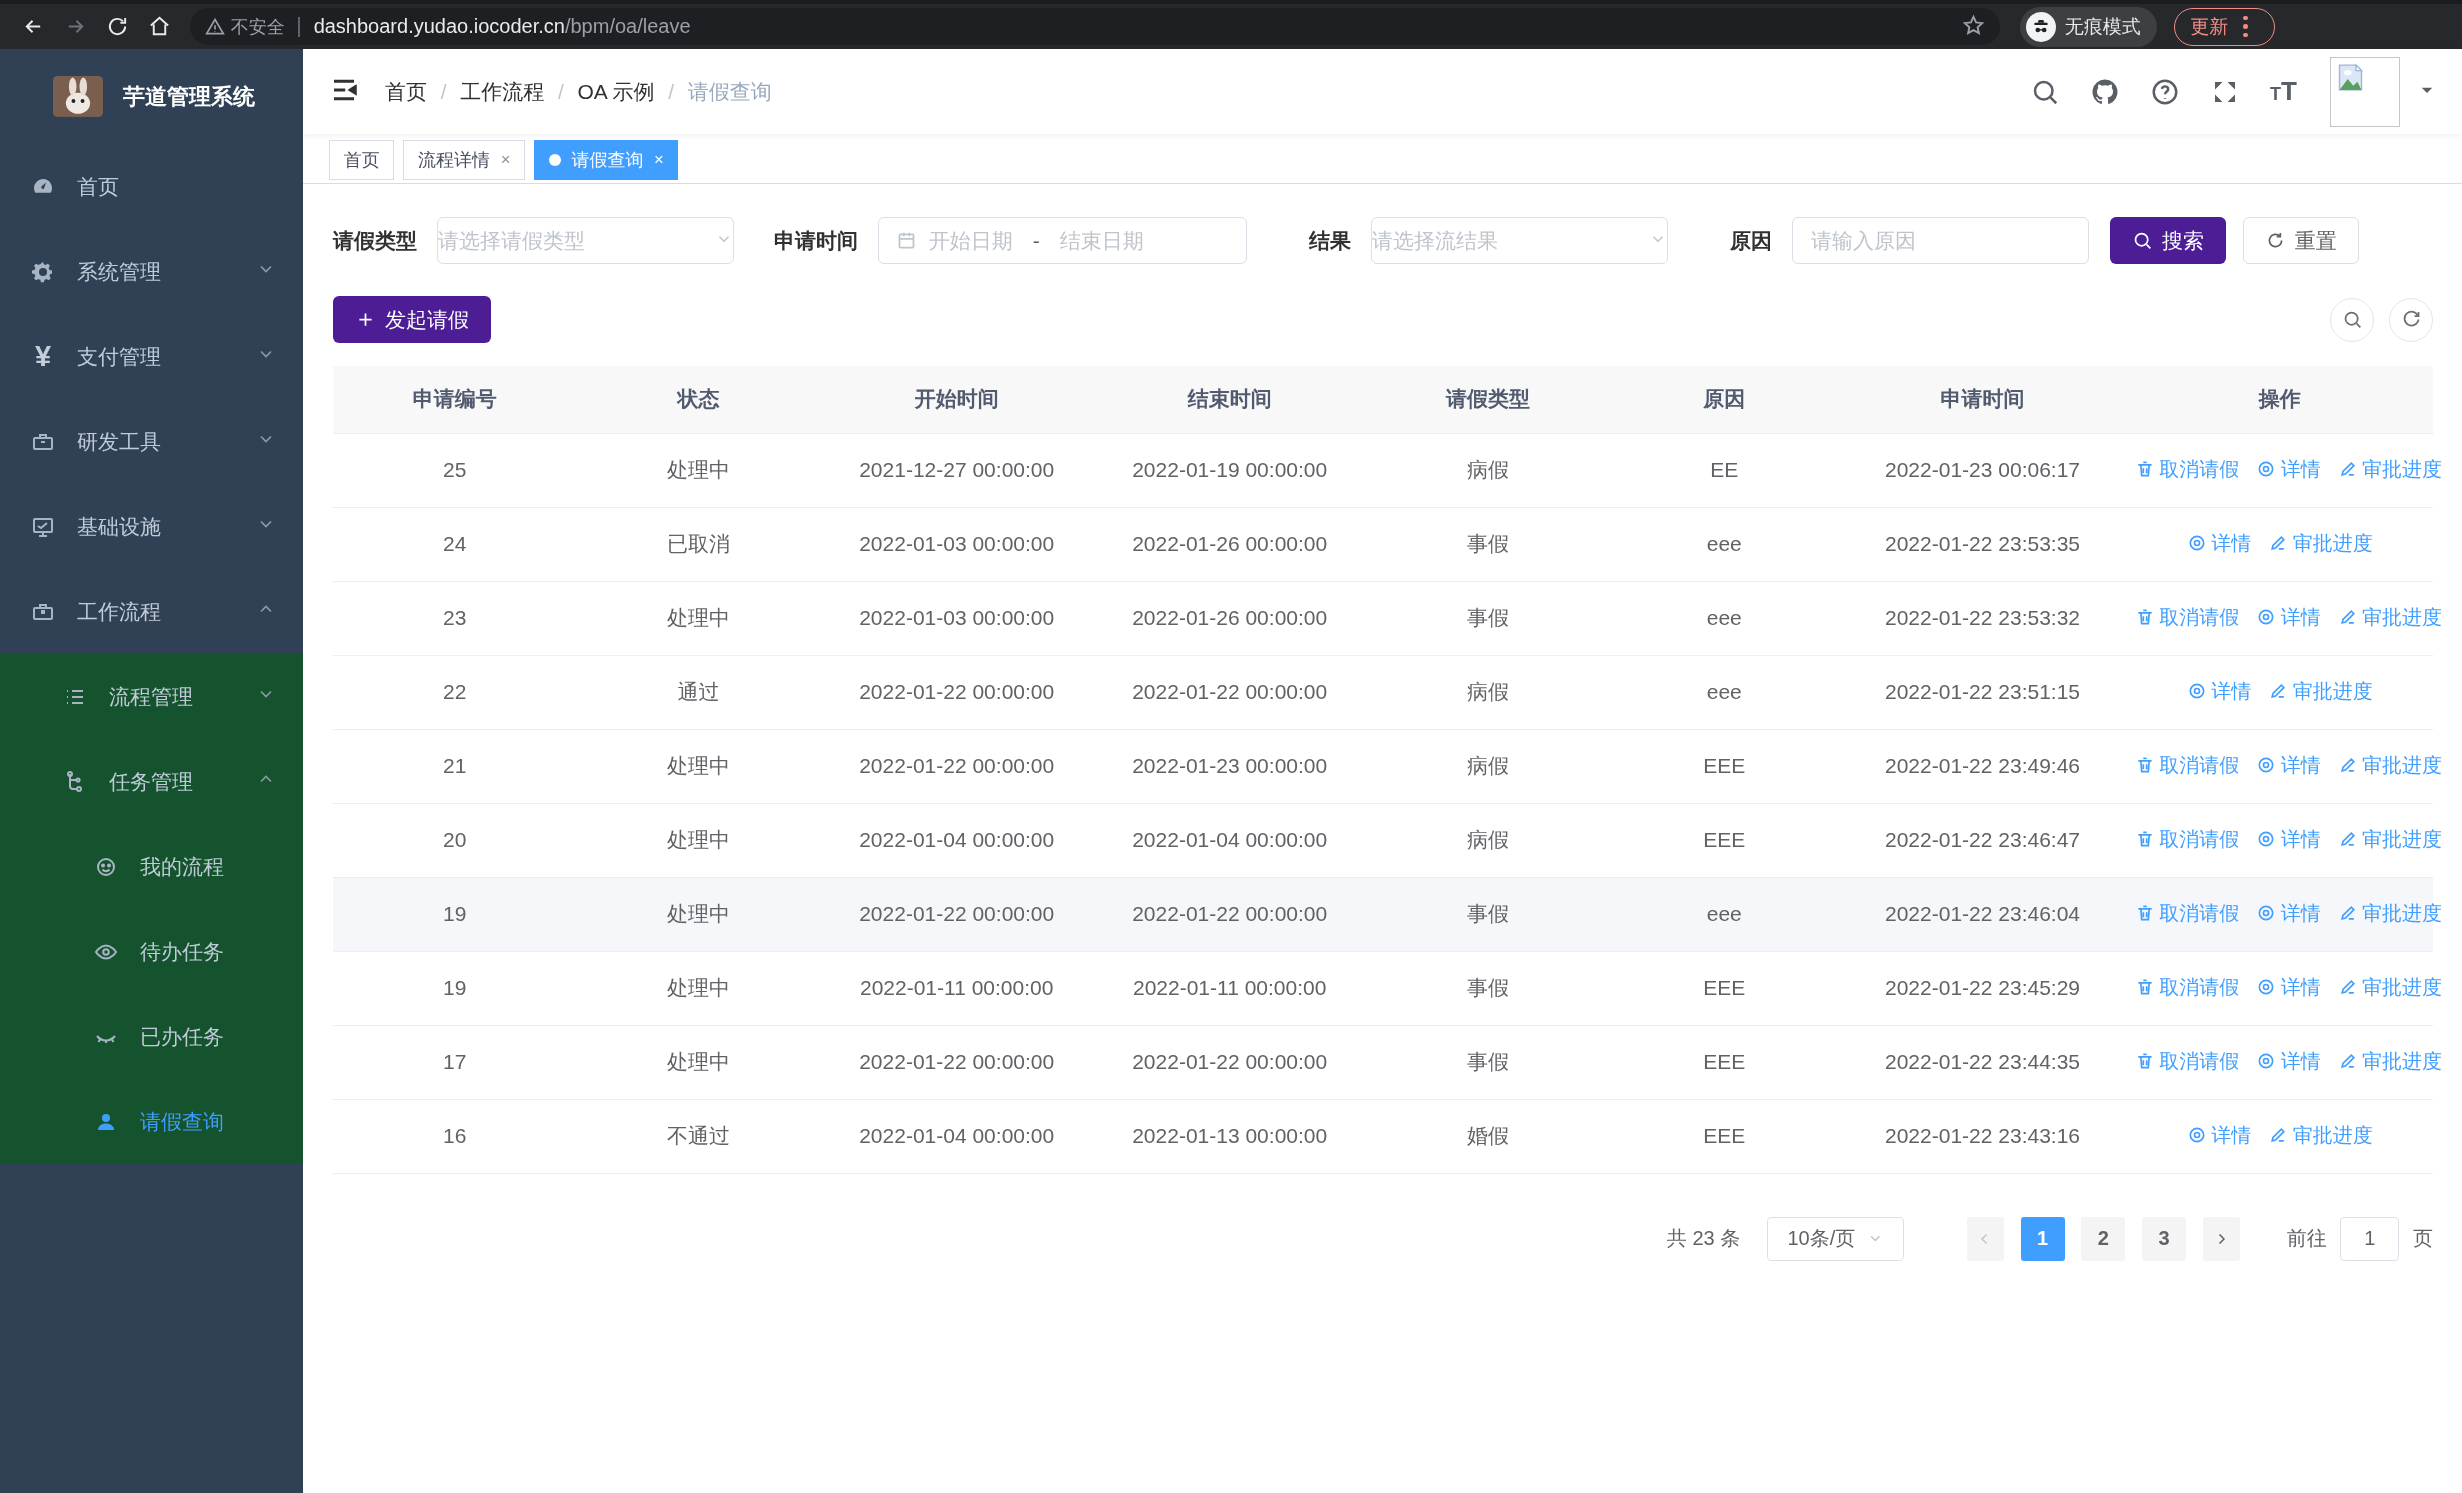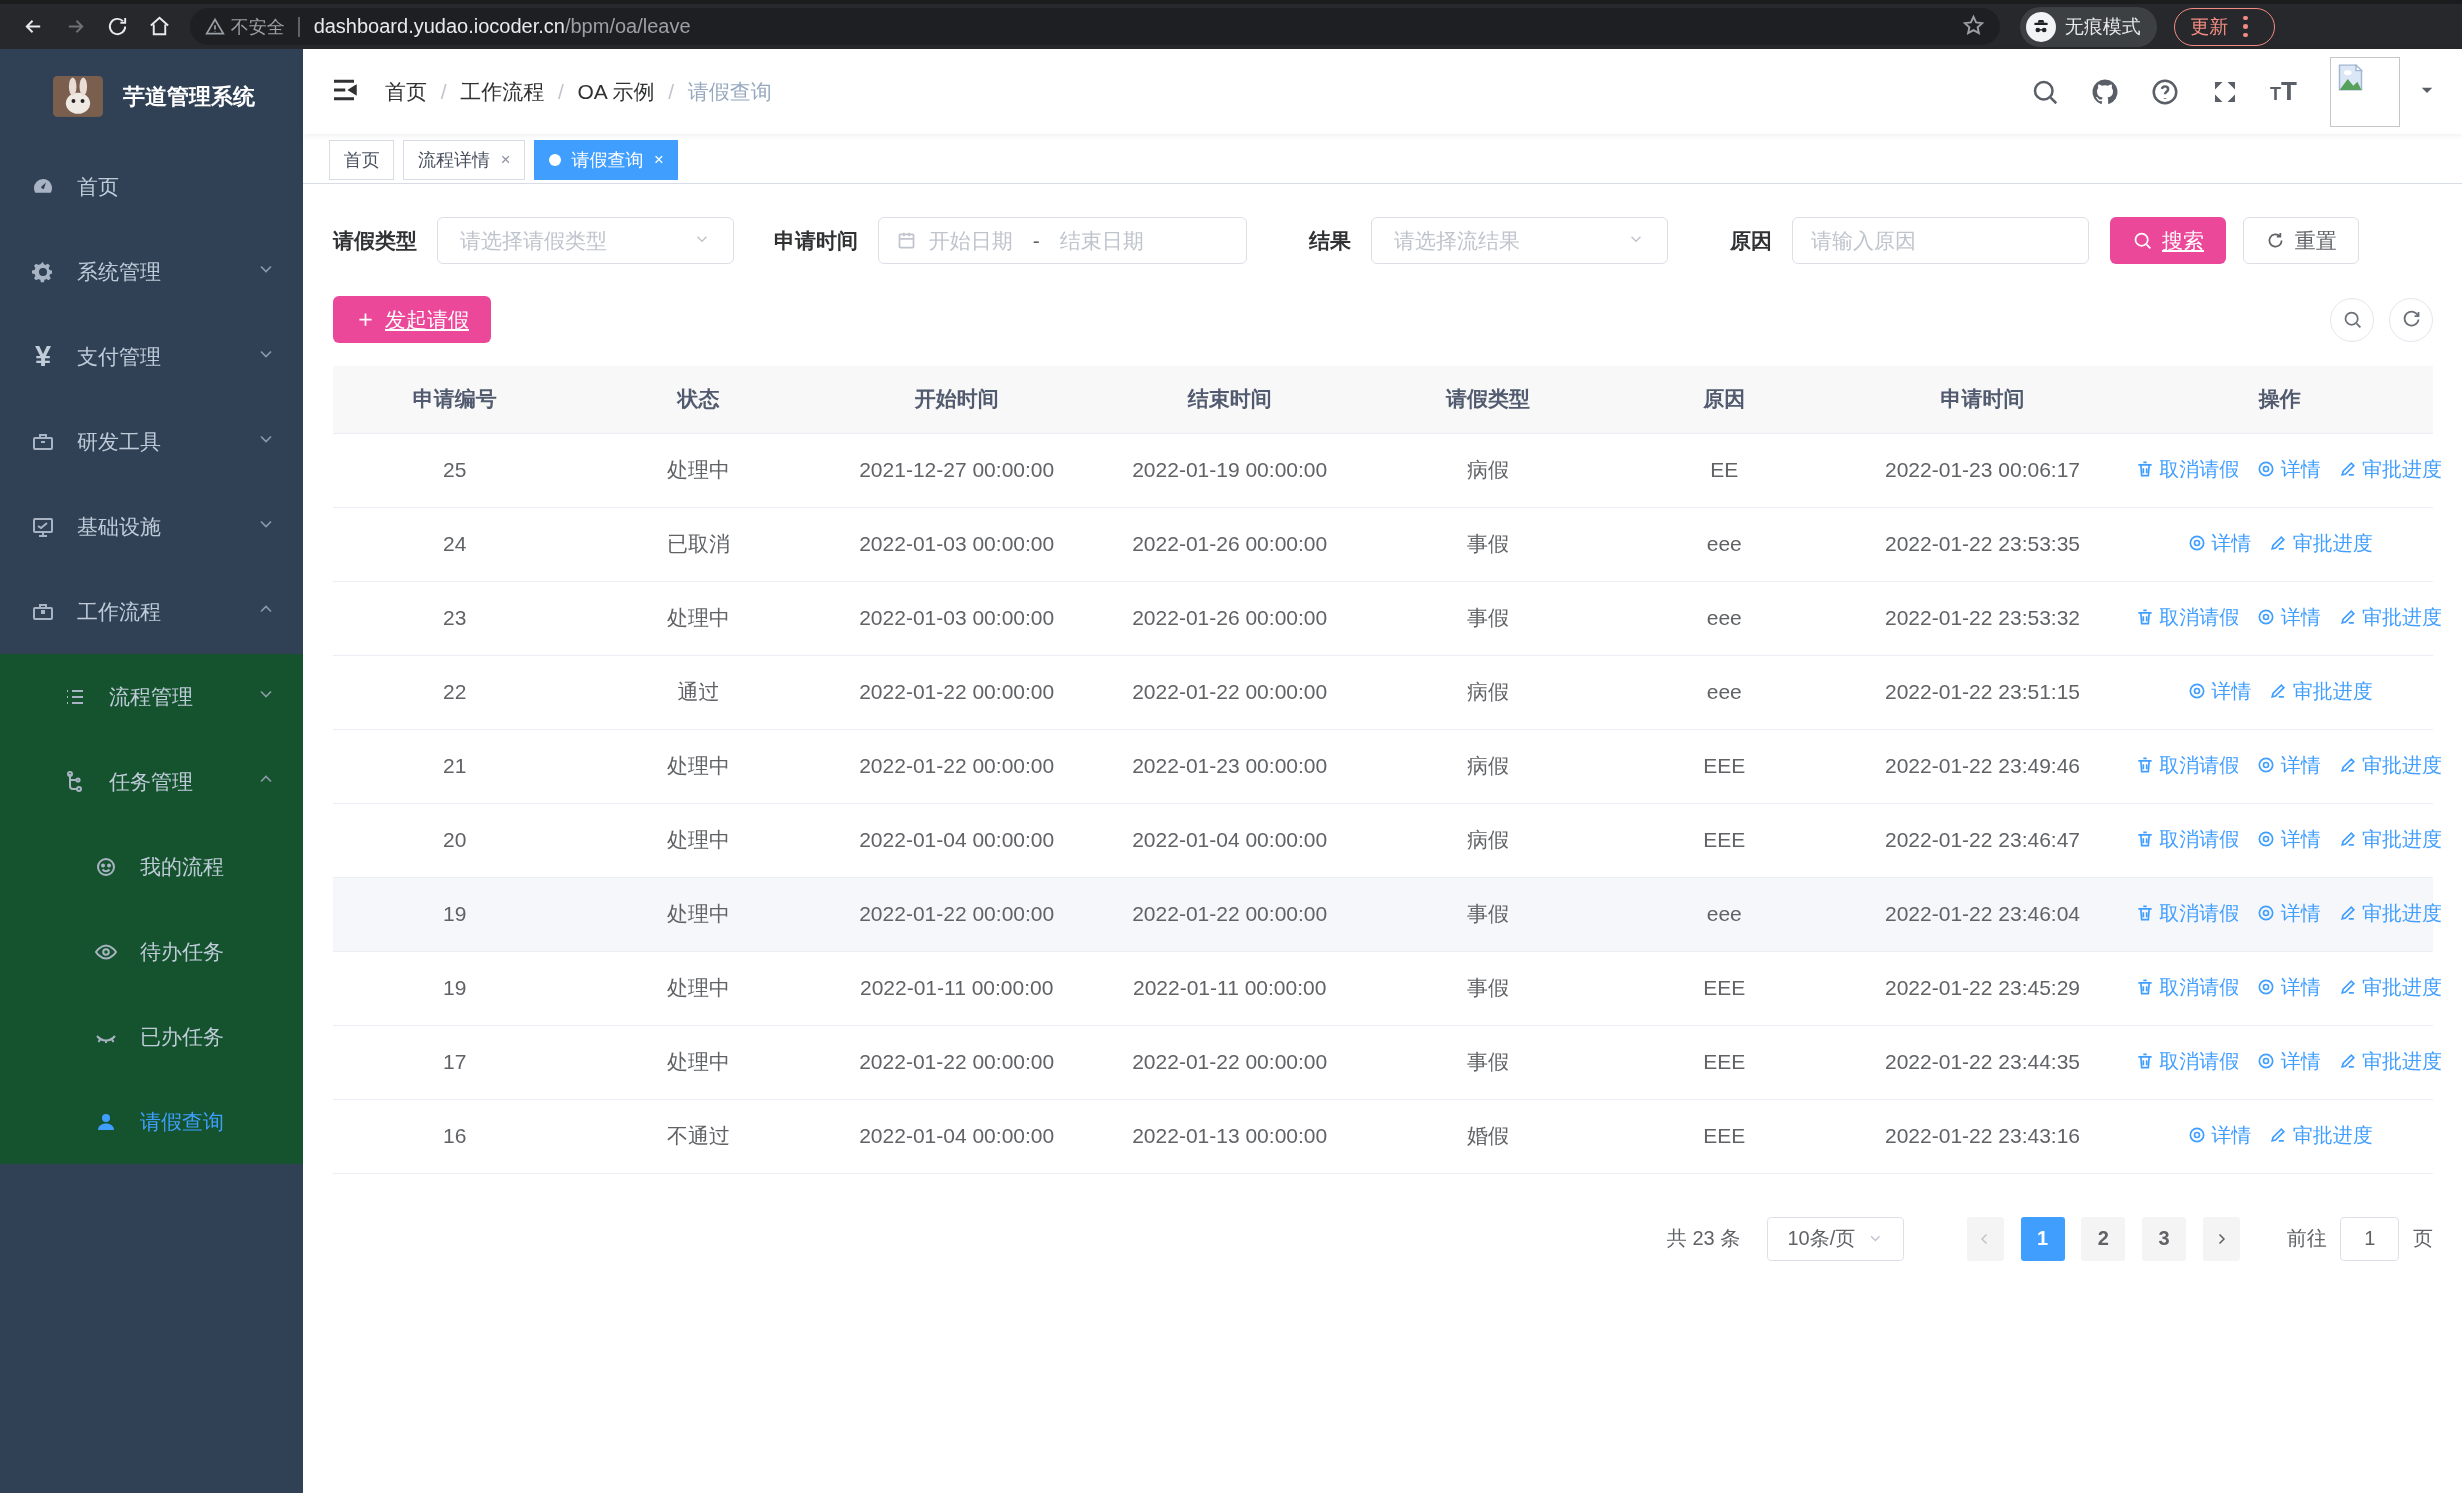--- a/index.html
+++ b/index.html
@@ -75,31 +75,31 @@
   .tag.active { background:#409eff; border-color:#409eff; color:#fff; }
   .tag.active .dot { display:block; }
   .tag.active .x { color:#fff; }
 
   
   .content { flex:1; padding:33px 29px 0 30px; background:#fff; overflow:hidden; }
 
   .filters { display:flex; align-items:center; }
   .f-label { font-size:21px; font-weight:bold; color:#303133; white-space:nowrap; margin-right:20px; }
   .box { height:47px; border:1.5px solid #dcdfe6; border-radius:6px; background:#fff; display:flex; align-items:center; font-size:21px; color:#bfc4cc; }
-  .sel { justify-content:space-between; padding:0 22px; }
+  .sel { justify-content:space-between; padding:0 0; }
   .sel .chev { color:#c0c4cc; }
   .sel .chev svg { width:18px; height:18px; }
   .datebox { width:369px; padding:0 16.7px; }
   .datebox svg { width:21px; height:21px; color:#c0c4cc; margin-right:12px; flex:0 0 auto; }
   .datebox .dash { color:#606266; margin:0 20px; }
   .txtinput { border:1.5px solid #dcdfe6; border-radius:6px; height:47px; width:297px; font-size:21px; padding:0 18px; color:#606266; font-family:inherit; }
   .txtinput::placeholder { color:#bfc4cc; }
   .btn { height:47px; border-radius:6px; font-size:21px; display:flex; align-items:center; justify-content:center; padding:0 21px; cursor:pointer; border:1.5px solid transparent; white-space:nowrap; }
   .btn svg { width:21px; height:21px; margin-right:9px; }
-  .btn-primary { background:#ec4899; color:#fff;text-decoration:underline; }
+  .btn-primary { background:#4c1d95; color:#fff; }
   .btn-plain { background:#fff; border-color:#dcdfe6; color:#606266; }
 
   .toolbar-row { margin-top:32px; display:flex; align-items:center; }
   .circle-btns { margin-left:auto; display:flex; align-items:center; gap:15px; }
   .circle-btn { width:44px; height:44px; border-radius:50%; border:1.5px solid #e3e6eb; background:#fff; color:#6b7078; display:flex; align-items:center; justify-content:center; cursor:pointer; }
   .circle-btn svg { width:21px; height:21px; }
 
   
   .table { margin-top:23px; width:100%; border-collapse:collapse; display:table; table-layout:fixed; }
   .tr { display:table-row; }

